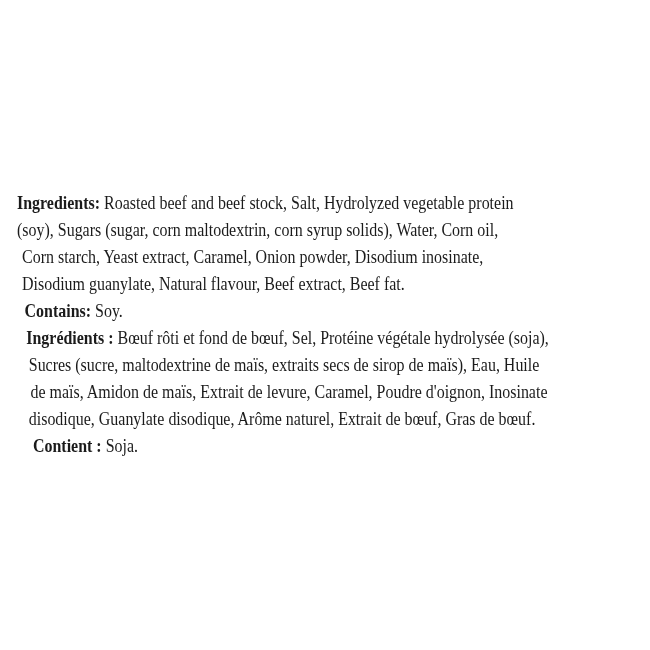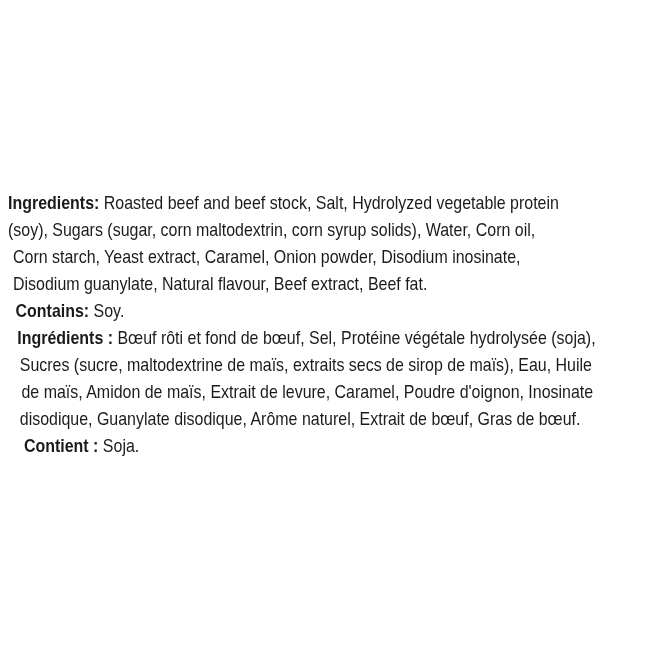--- a/index.html
+++ b/index.html
@@ -10,22 +10,23 @@
     width: 650px;
     height: 650px;
     background: #ffffff;
     overflow: hidden;
     font-family: "Liberation Sans", sans-serif;
     position: relative;
   }
   .panel {
     position: absolute;
     top: 189px;
-    left: 8px;
+    left: 17px;
     width: 633px;
+    font-family: Liberation Serif, serif;
   }
   
   .scale-wrap {
     transform: scaleX(0.84);
     transform-origin: left top;
     width: 770px;
   }
   .line {
     font-size: 19px;
     line-height: 27px;

